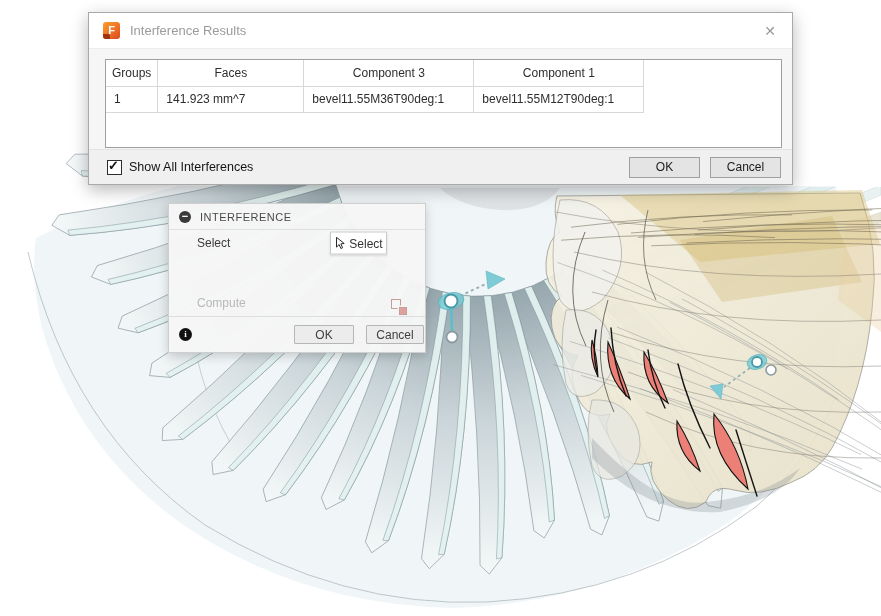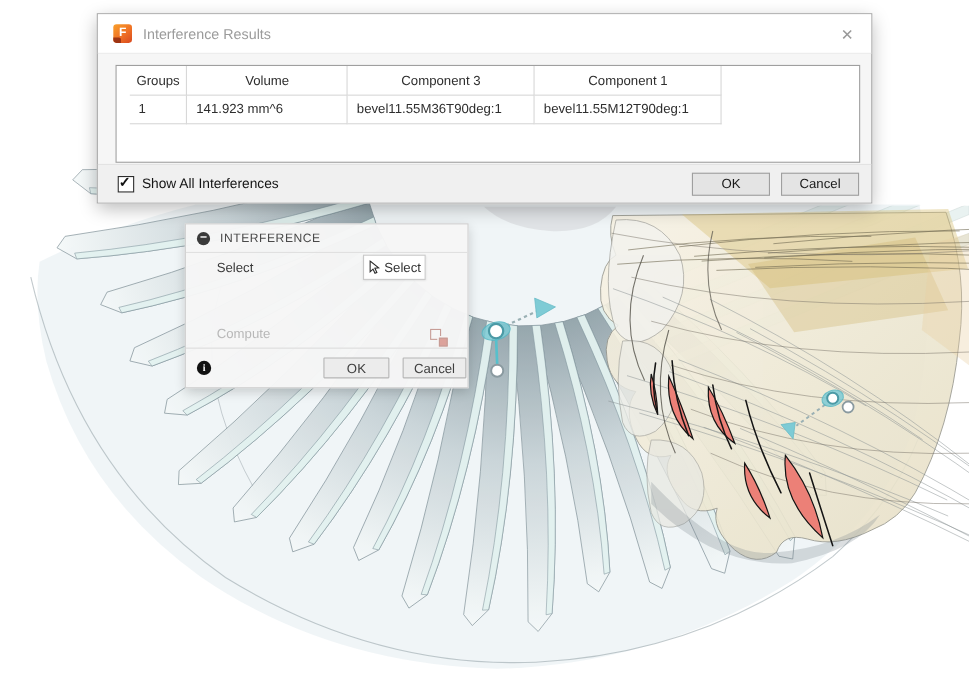--- a/index.html
+++ b/index.html
@@ -11,21 +11,21 @@
   .dlg{position:absolute;left:88px;top:12px;width:705px;height:173px;background:#f6f6f6;
        border:1px solid #a9a9a9;box-shadow:0 5px 16px rgba(0,0,0,.28);box-sizing:border-box;}
   .dlg-titlebar{height:35px;display:flex;align-items:center;padding-left:14px;background:#ffffff;
                 border-bottom:1px solid #ececec;}
   .fusion-icon{width:17px;height:17px;border-radius:3px;background:linear-gradient(140deg,#f9a02b 0%,#ef7125 55%,#d8491f 100%);
                color:#fff;font-size:11px;font-weight:bold;text-align:center;line-height:17px;position:relative;}
   .fusion-icon::after{content:"";position:absolute;left:0;bottom:0;width:7px;height:5px;background:#9e3413;border-radius:0 2px 0 3px;}
   .dlg-title{margin-left:10px;font-size:13px;color:#9b9b9b;text-align:center;}
   .dlg-close{margin-left:auto;margin-right:16px;color:#9a9a9a;font-size:14px;cursor:default;}
   .tbl-wrap{position:absolute;left:16px;top:46px;width:677px;height:89px;background:#fff;
-            border:1px solid #9f9f9f;box-sizing:border-box;overflow:hidden;padding-left:12px;}
+            border:1px solid #9f9f9f;box-sizing:border-box;overflow:hidden;}
   table.res{border-collapse:collapse;table-layout:fixed;font-size:12px;color:#2e2e2e;}
   table.res th,table.res td{border-right:1px solid #d8d8d8;border-bottom:1px solid #d8d8d8;
             height:26px;padding:0 6px;box-sizing:border-box;white-space:nowrap;overflow:hidden;}
   table.res th{font-weight:normal;text-align:center;}
   table.res td{text-align:left;padding-left:8px;}
   .dlg-footer{position:absolute;left:0;right:0;bottom:0;height:35px;background:#f0f0f0;
               border-top:1px solid #e3e3e3;display:flex;align-items:center;padding:0 11px 0 18px;box-sizing:border-box;}
   .chk{width:13px;height:13px;border:1px solid #2c2c2c;background:#fff;position:relative;flex:none;}
   .chk.checked::after{content:"✓";position:absolute;left:0px;top:-3px;font-size:13px;font-weight:bold;color:#111;}
   .chk-label{margin-left:7px;font-size:12.5px;color:#141414;text-align:right;}
@@ -235,27 +235,27 @@
       <table class="res">
         <colgroup>
             <col style="width:43px">
             <col style="width:146px">
             <col style="width:170px">
             <col style="width:170px">
           </colgroup>
         <tbody>
             <tr>
           <th>Groups</th>
-          <th>Volume</th>
+          <th>Faces</th>
           <th>Component 3</th>
           <th>Component 1</th>
         </tr>
         <tr>
           <td>1</td>
-          <td>141.923 mm^6</td>
+          <td>141.923 mm^7</td>
           <td>bevel11.55M36T90deg:1</td>
           <td>bevel11.55M12T90deg:1</td>
         </tr>
       </tbody>
         </table>
     </div>
     <div class="dlg-footer">
       <div class="chk checked"></div>
       <div class="chk-label">Show All Interferences</div>
       <div class="winbtn ok">OK</div>

